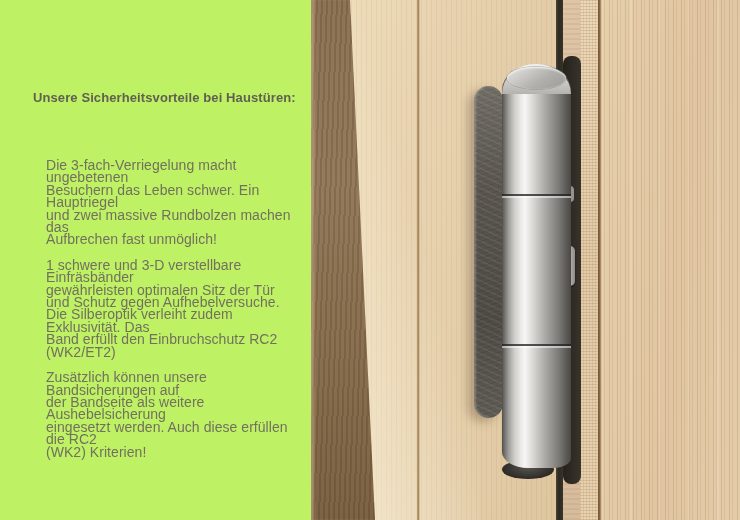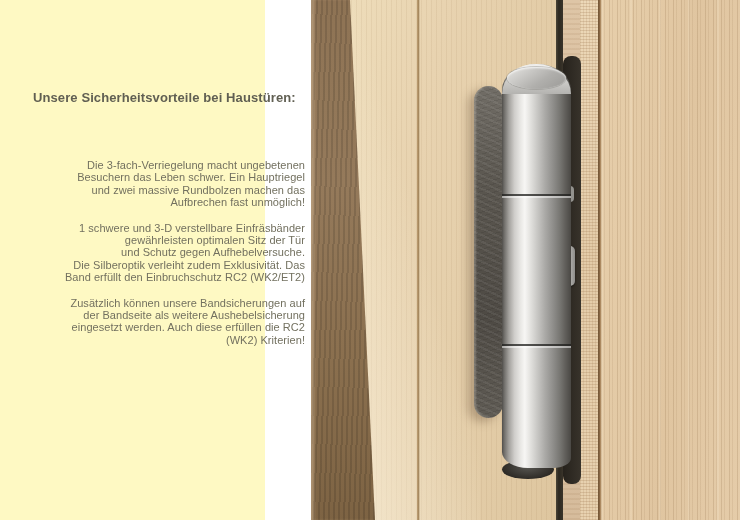--- a/index.html
+++ b/index.html
@@ -4,30 +4,30 @@
 <style>
   html,body{margin:0;padding:0;}
   body{
     width:740px;height:520px;position:relative;overflow:hidden;
     background:#ffffff;
     font-family:"Liberation Sans",sans-serif;
   }
   .stage{position:absolute;inset:0;}
 
   
-  .text-panel{position:absolute;left:0;top:0;width:265px;height:520px;background:#fef9c3;text-align:right;}
+  .text-panel{position:absolute;left:0;top:0;width:311px;height:520px;background:#bef264;}
   .panel-heading{
     position:absolute;left:33px;top:90px;margin:0;
     font-size:13px;font-weight:bold;color:#605f52;letter-spacing:.1px;
     white-space:nowrap;
   }
   .paras{position:absolute;left:33px;top:159px;width:272px;}
   .paras p{
-    margin:0 0 13px 0;
-    font-size:11px;line-height:12.4px;color:#72705f;
+    margin:0 0 13px 13px;
+    font-size:14px;line-height:12.4px;color:#72705f;
     white-space:pre-line;letter-spacing:.05px;
   }
 
   
   .photo{position:absolute;left:311px;top:0;width:429px;height:520px;margin:0;overflow:hidden;background:#e2c8a5;}
   .photo *{position:absolute;}
 
   .frame-face{
     left:0;top:0;width:245px;height:520px;z-index:1;
     background:

